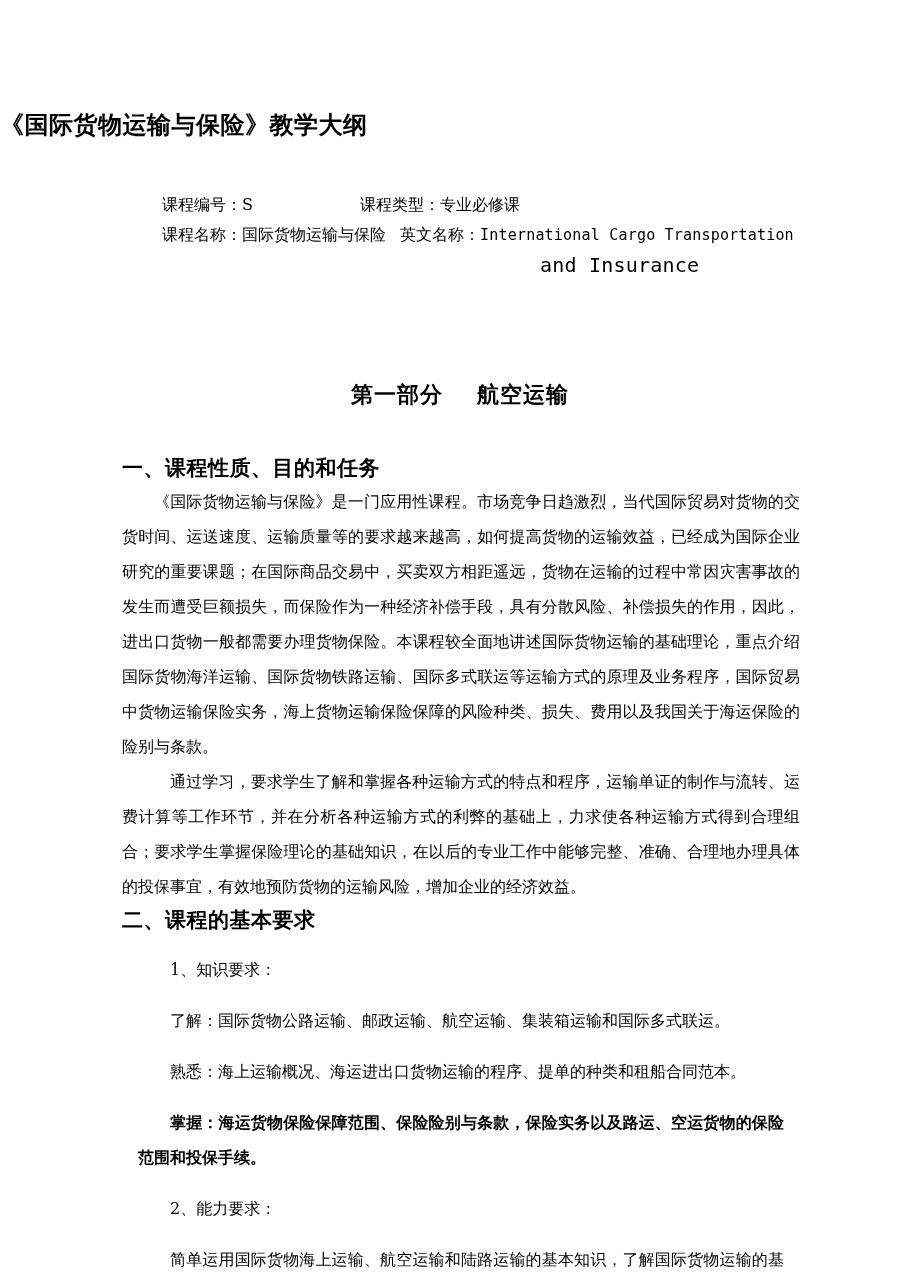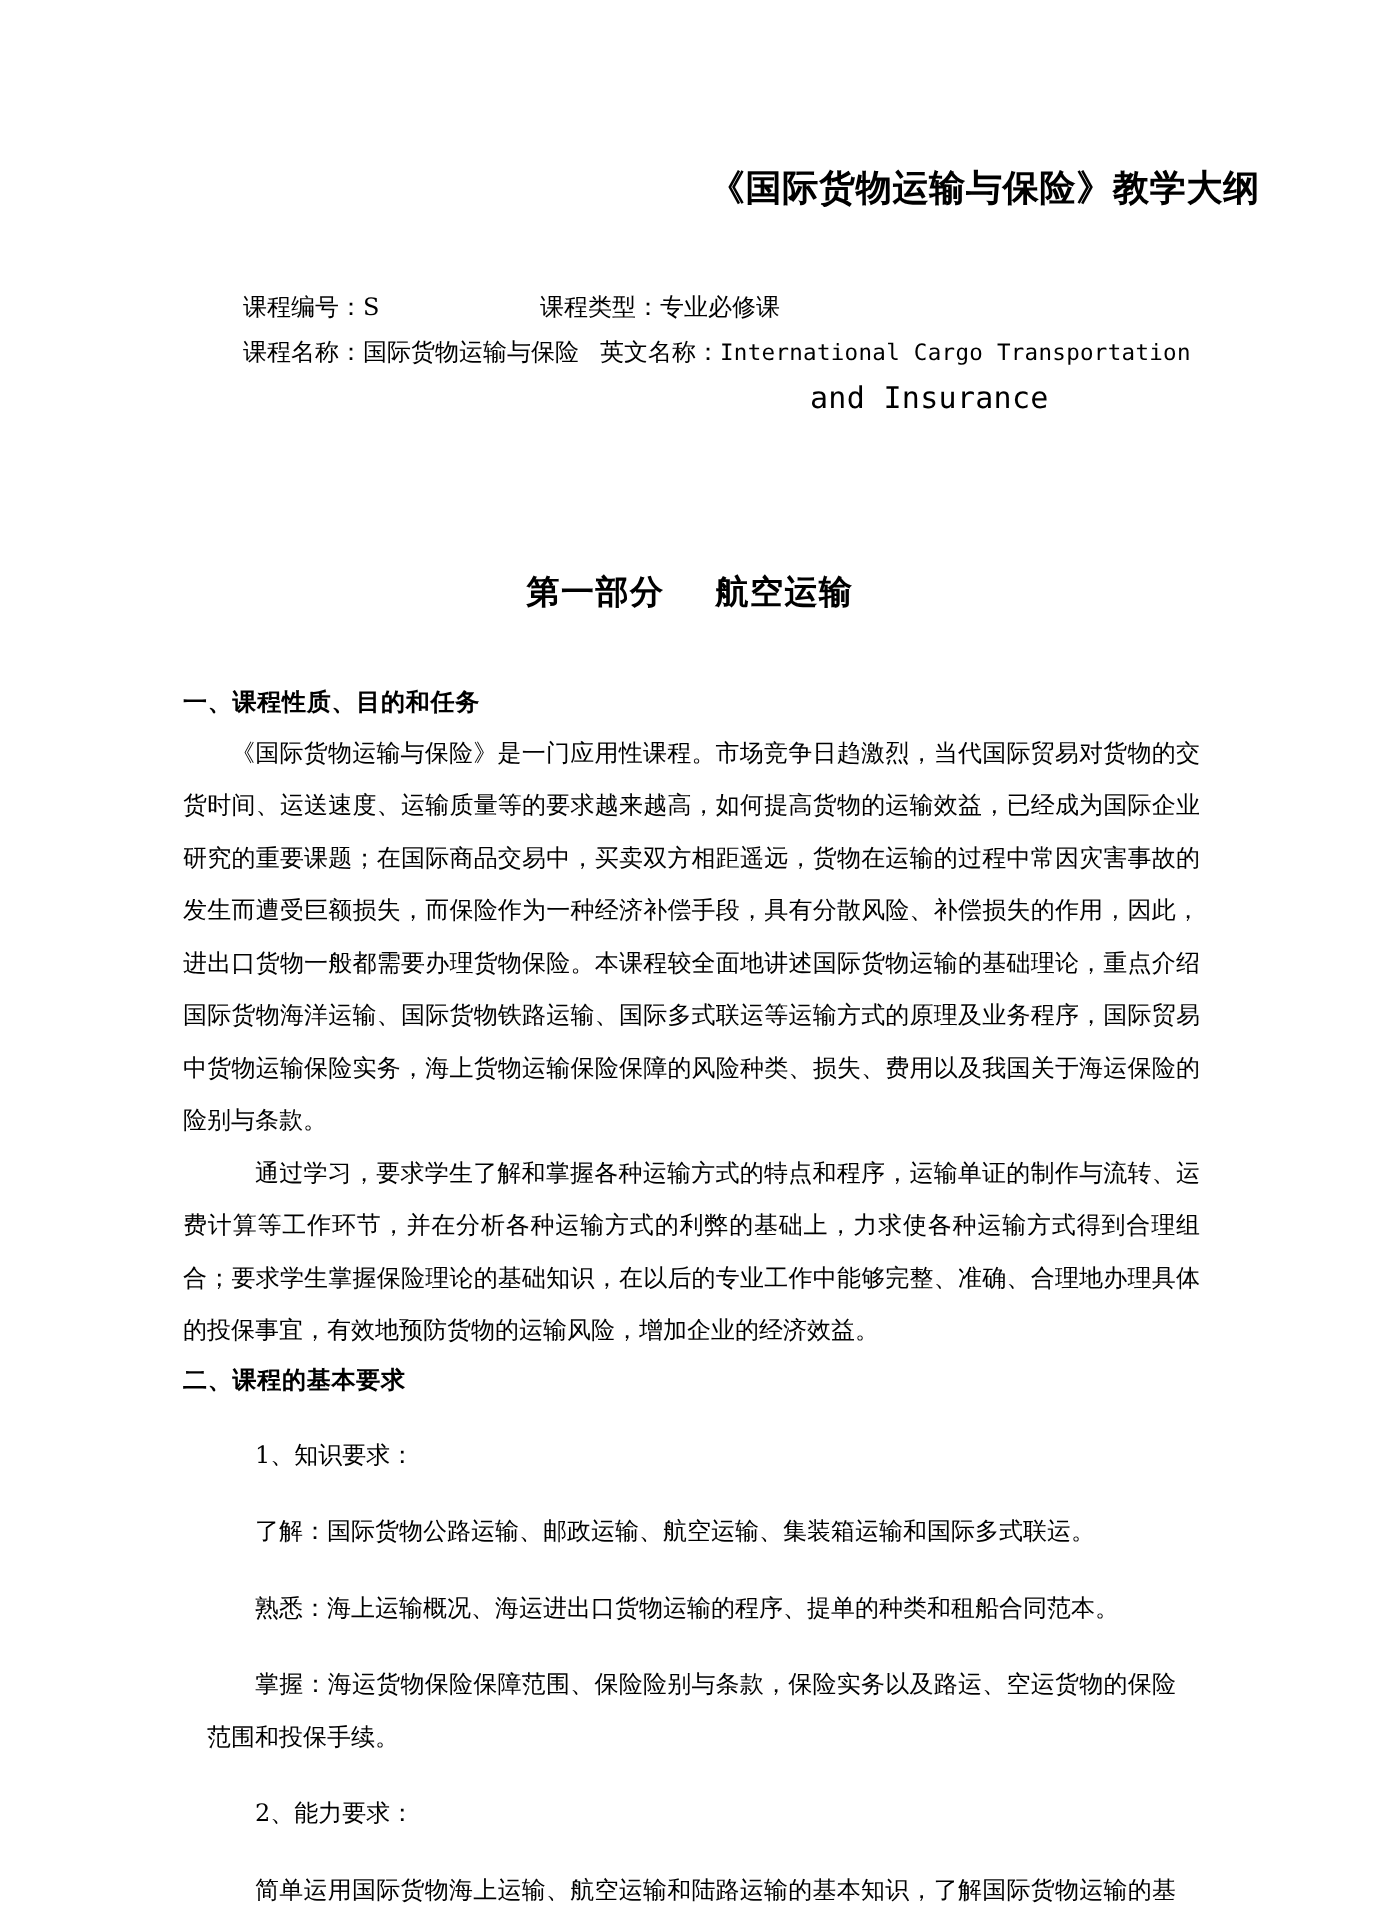--- a/index.html
+++ b/index.html
@@ -23,21 +23,21 @@
     inset: 0;
     padding: 0;
   }
 
   
   .doc-title {
     position: absolute;
     top: 108px;
     left: 0;
     width: 840px;
-    text-align: right;
+    text-align: left;
     font-family: "DejaVu Sans", "Liberation Sans", sans-serif;
     font-weight: bold;
     font-size: 24px;
     letter-spacing: 0.5px;
     line-height: 34px;
   }
 
   
   .meta-block {
     position: absolute;
@@ -102,21 +102,21 @@
     position: absolute;
     top: 452px;
     left: 122px;
     width: 678px;
     font-size: 16px;
   }
 
   .sec-heading {
     font-family: "DejaVu Sans", "Liberation Sans", sans-serif;
     font-weight: bold;
-    font-size: 16px;
+    font-size: 21px;
     line-height: 32px;
     margin: 0;
     letter-spacing: 0.5px;
   }
 
   .para {
     margin: 0;
     font-size: 16px;
     line-height: 35px;
     text-align: justify;
@@ -126,21 +126,21 @@
   .para.indent3 { text-indent: 3em; }
 
   .list-line {
     margin: 16px;
     font-size: 16px;
     line-height: 35px;
     text-indent: 2em;
     text-align: justify;
     text-justify: inter-ideograph;
   }
-  .list-line.wrap { text-indent: 2em; }
+  .list-line.wrap { text-indent: 2em; font-weight: bold; }
 </style>
 </head>
 <body>
 
 <div class="page">
 
   <div class="doc-title">《国际货物运输与保险》教学大纲</div>
 
   <div class="meta-block">
 

